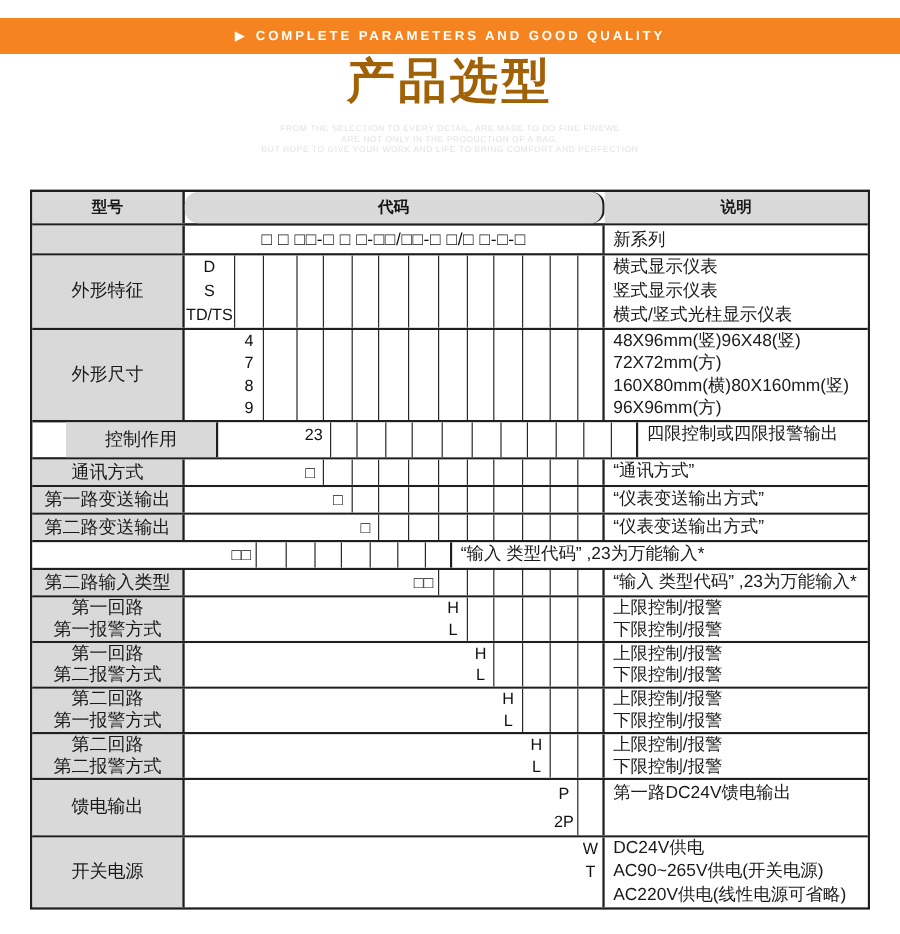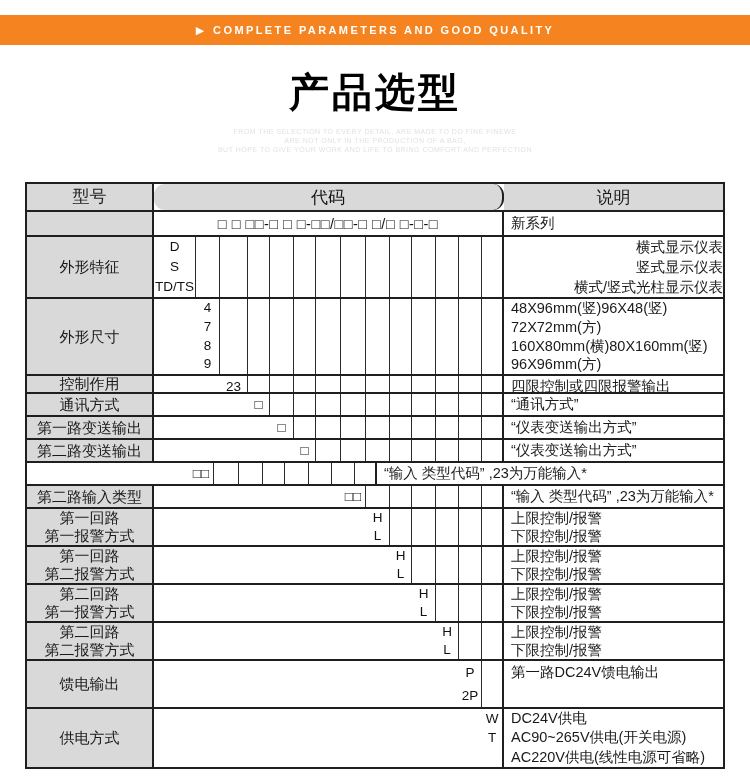--- a/index.html
+++ b/index.html
@@ -20,22 +20,22 @@
   .banner{
     margin-top:15px;height:30px;width:750px;background:var(--orange);
     display:flex;align-items:center;justify-content:center;
   }
   .banner-arrow{color:#ffffff;font-size:11px;margin-right:9px;line-height:1;}
   .banner-text{
     color:#ffffff;font-size:11px;font-weight:bold;letter-spacing:2.4px;line-height:1;
   }
   
   .title{
-    margin-top:24px;text-align:center;font-size:40px;line-height:46px;
-    font-weight:bold;color:#000000;letter-spacing:3px;
+    text-align:center;font-size:40px;line-height:46px;
+    font-weight:bold;color:#a16207;letter-spacing:3px;
   }
   .watermark{
     margin-top:12px;text-align:center;font-size:7px;line-height:9px;
     color:#e2e2e2;letter-spacing:.5px;
   }
   
   .sel-table{
     margin:28px auto 0 auto;width:700px;border:2px solid var(--line);
     font-size:14.5px;
   }
@@ -56,21 +56,21 @@
   .code-cell.bordered{border-right:1.5px solid var(--subline);}
   .code-cell.value{text-align:center;font-size:13.5px;color:#111;}
   .desc-cell{
     flex:1;background:#fff;padding-left:7px;font-size:14.5px;color:#1a1a1a;
     overflow:hidden;white-space:nowrap;
   }
   
   .header-row{height:26px;}
   .header-row .hdr{
     display:flex;align-items:center;justify-content:center;
-    background:var(--gray);font-size:17px;
+    background:var(--gray);font-size:13px;font-weight:bold;
   }
   .header-row .code-hdr{
     width:350px;min-width:350px;border-right:2px solid var(--line);border-radius:11px;
   }
   .header-row .label-cell{justify-content:center;}
   .header-row .desc-cell{padding-left:0;}
   .pattern-row{height:25px;}
   .pattern-row .code-pattern{
     width:350px;min-width:350px;border-right:2px solid var(--line);
     display:flex;align-items:center;justify-content:center;
@@ -128,21 +128,21 @@
             <div class="code-cell bordered" style="width: 22px;"></div>
             <div class="code-cell bordered" style="width: 25px;"></div>
             <div class="code-cell bordered" style="width: 25px;"></div>
             <div class="code-cell bordered" style="width: 24px;"></div>
             <div class="code-cell bordered" style="width: 22px;"></div>
             <div class="code-cell bordered" style="width: 24px;"></div>
             <div class="code-cell bordered" style="width: 23px;"></div>
             <div class="code-cell bordered" style="width: 23px;"></div>
             <div class="code-cell" style="flex: 1 1 0%;"></div>
           </div>
-          <div class="desc-cell" style="line-height: 20px; text-align: right;">
+          <div class="desc-cell" style="line-height: 20px;">
             <div>横式显示仪表</div>
             <div>竖式显示仪表</div>
             <div>横式/竖式光柱显示仪表</div>
           </div>
         </div>
         <div class="row" style="height: 77px;">
           <div class="label-cell">
             <div>外形尺寸</div>
           </div>
           <div class="code-area" style="line-height: 18.8px;">
@@ -166,21 +166,21 @@
             <div class="code-cell bordered" style="width: 23px;"></div>
             <div class="code-cell" style="flex: 1 1 0%;"></div>
           </div>
           <div class="desc-cell" style="line-height: 18.8px;">
             <div>48X96mm(竖)96X48(竖)</div>
             <div>72X72mm(方)</div>
             <div>160X80mm(横)80X160mm(竖)</div>
             <div>96X96mm(方)</div>
           </div>
         </div>
-        <div class="row" style="height: 18px;">
+        <div class="row" style="height: 31px; padding-left: 28px;">
           <div class="label-cell">
             <div>控制作用</div>
           </div>
           <div class="code-area" style="line-height: 21px;">
             <div class="code-cell" style="width: 42px;"></div>
             <div class="code-cell" style="width: 24px;"></div>
             <div class="code-cell bordered value" style="width: 28px;">
               <div>23</div>
             </div>
             <div class="code-cell bordered" style="width: 22px;"></div>
@@ -464,21 +464,21 @@
               <div>2P</div>
             </div>
             <div class="code-cell" style="flex: 1 1 0%;"></div>
           </div>
           <div class="desc-cell" style="line-height: 23px;">
             <div>第一路DC24V馈电输出</div>
           </div>
         </div>
         <div class="row" style="height: 60px;">
           <div class="label-cell">
-            <div>供电方式</div>
+            <div>开关电源</div>
           </div>
           <div class="code-area" style="line-height: 19.3px;">
             <div class="code-cell" style="width: 42px;"></div>
             <div class="code-cell" style="width: 24px;"></div>
             <div class="code-cell" style="width: 28px;"></div>
             <div class="code-cell" style="width: 22px;"></div>
             <div class="code-cell" style="width: 24px;"></div>
             <div class="code-cell" style="width: 22px;"></div>
             <div class="code-cell" style="width: 25px;"></div>
             <div class="code-cell" style="width: 25px;"></div>

